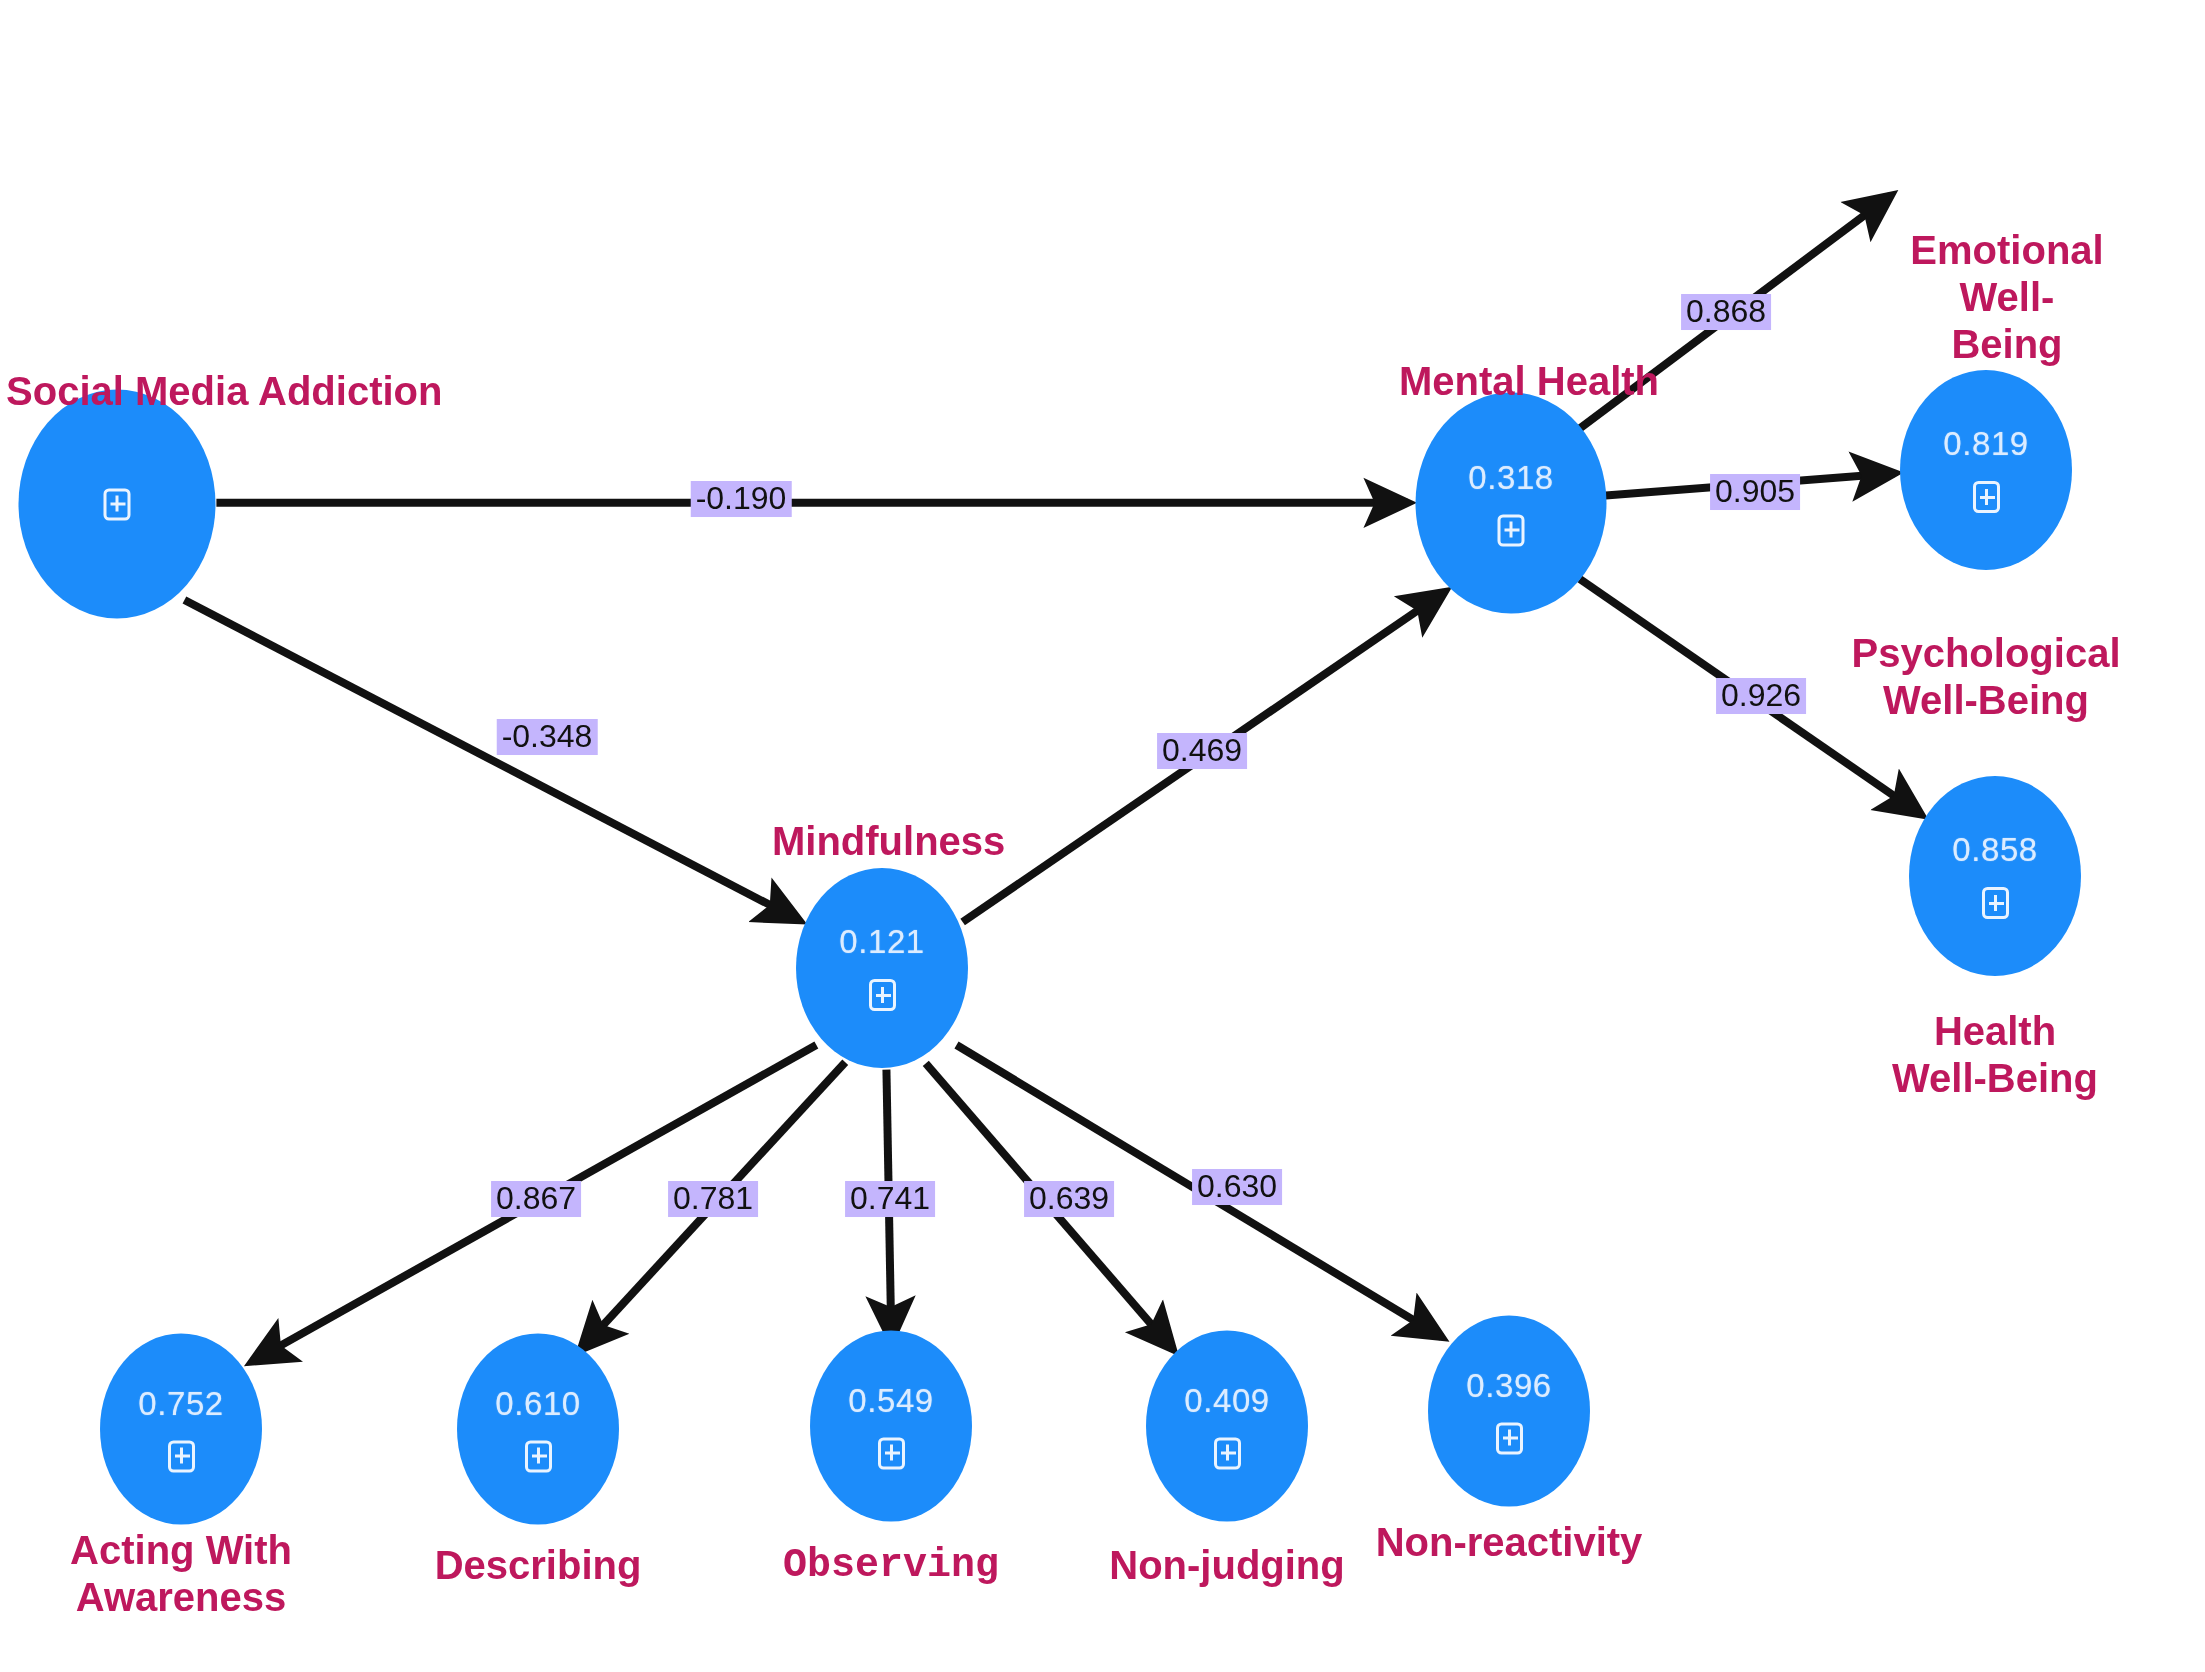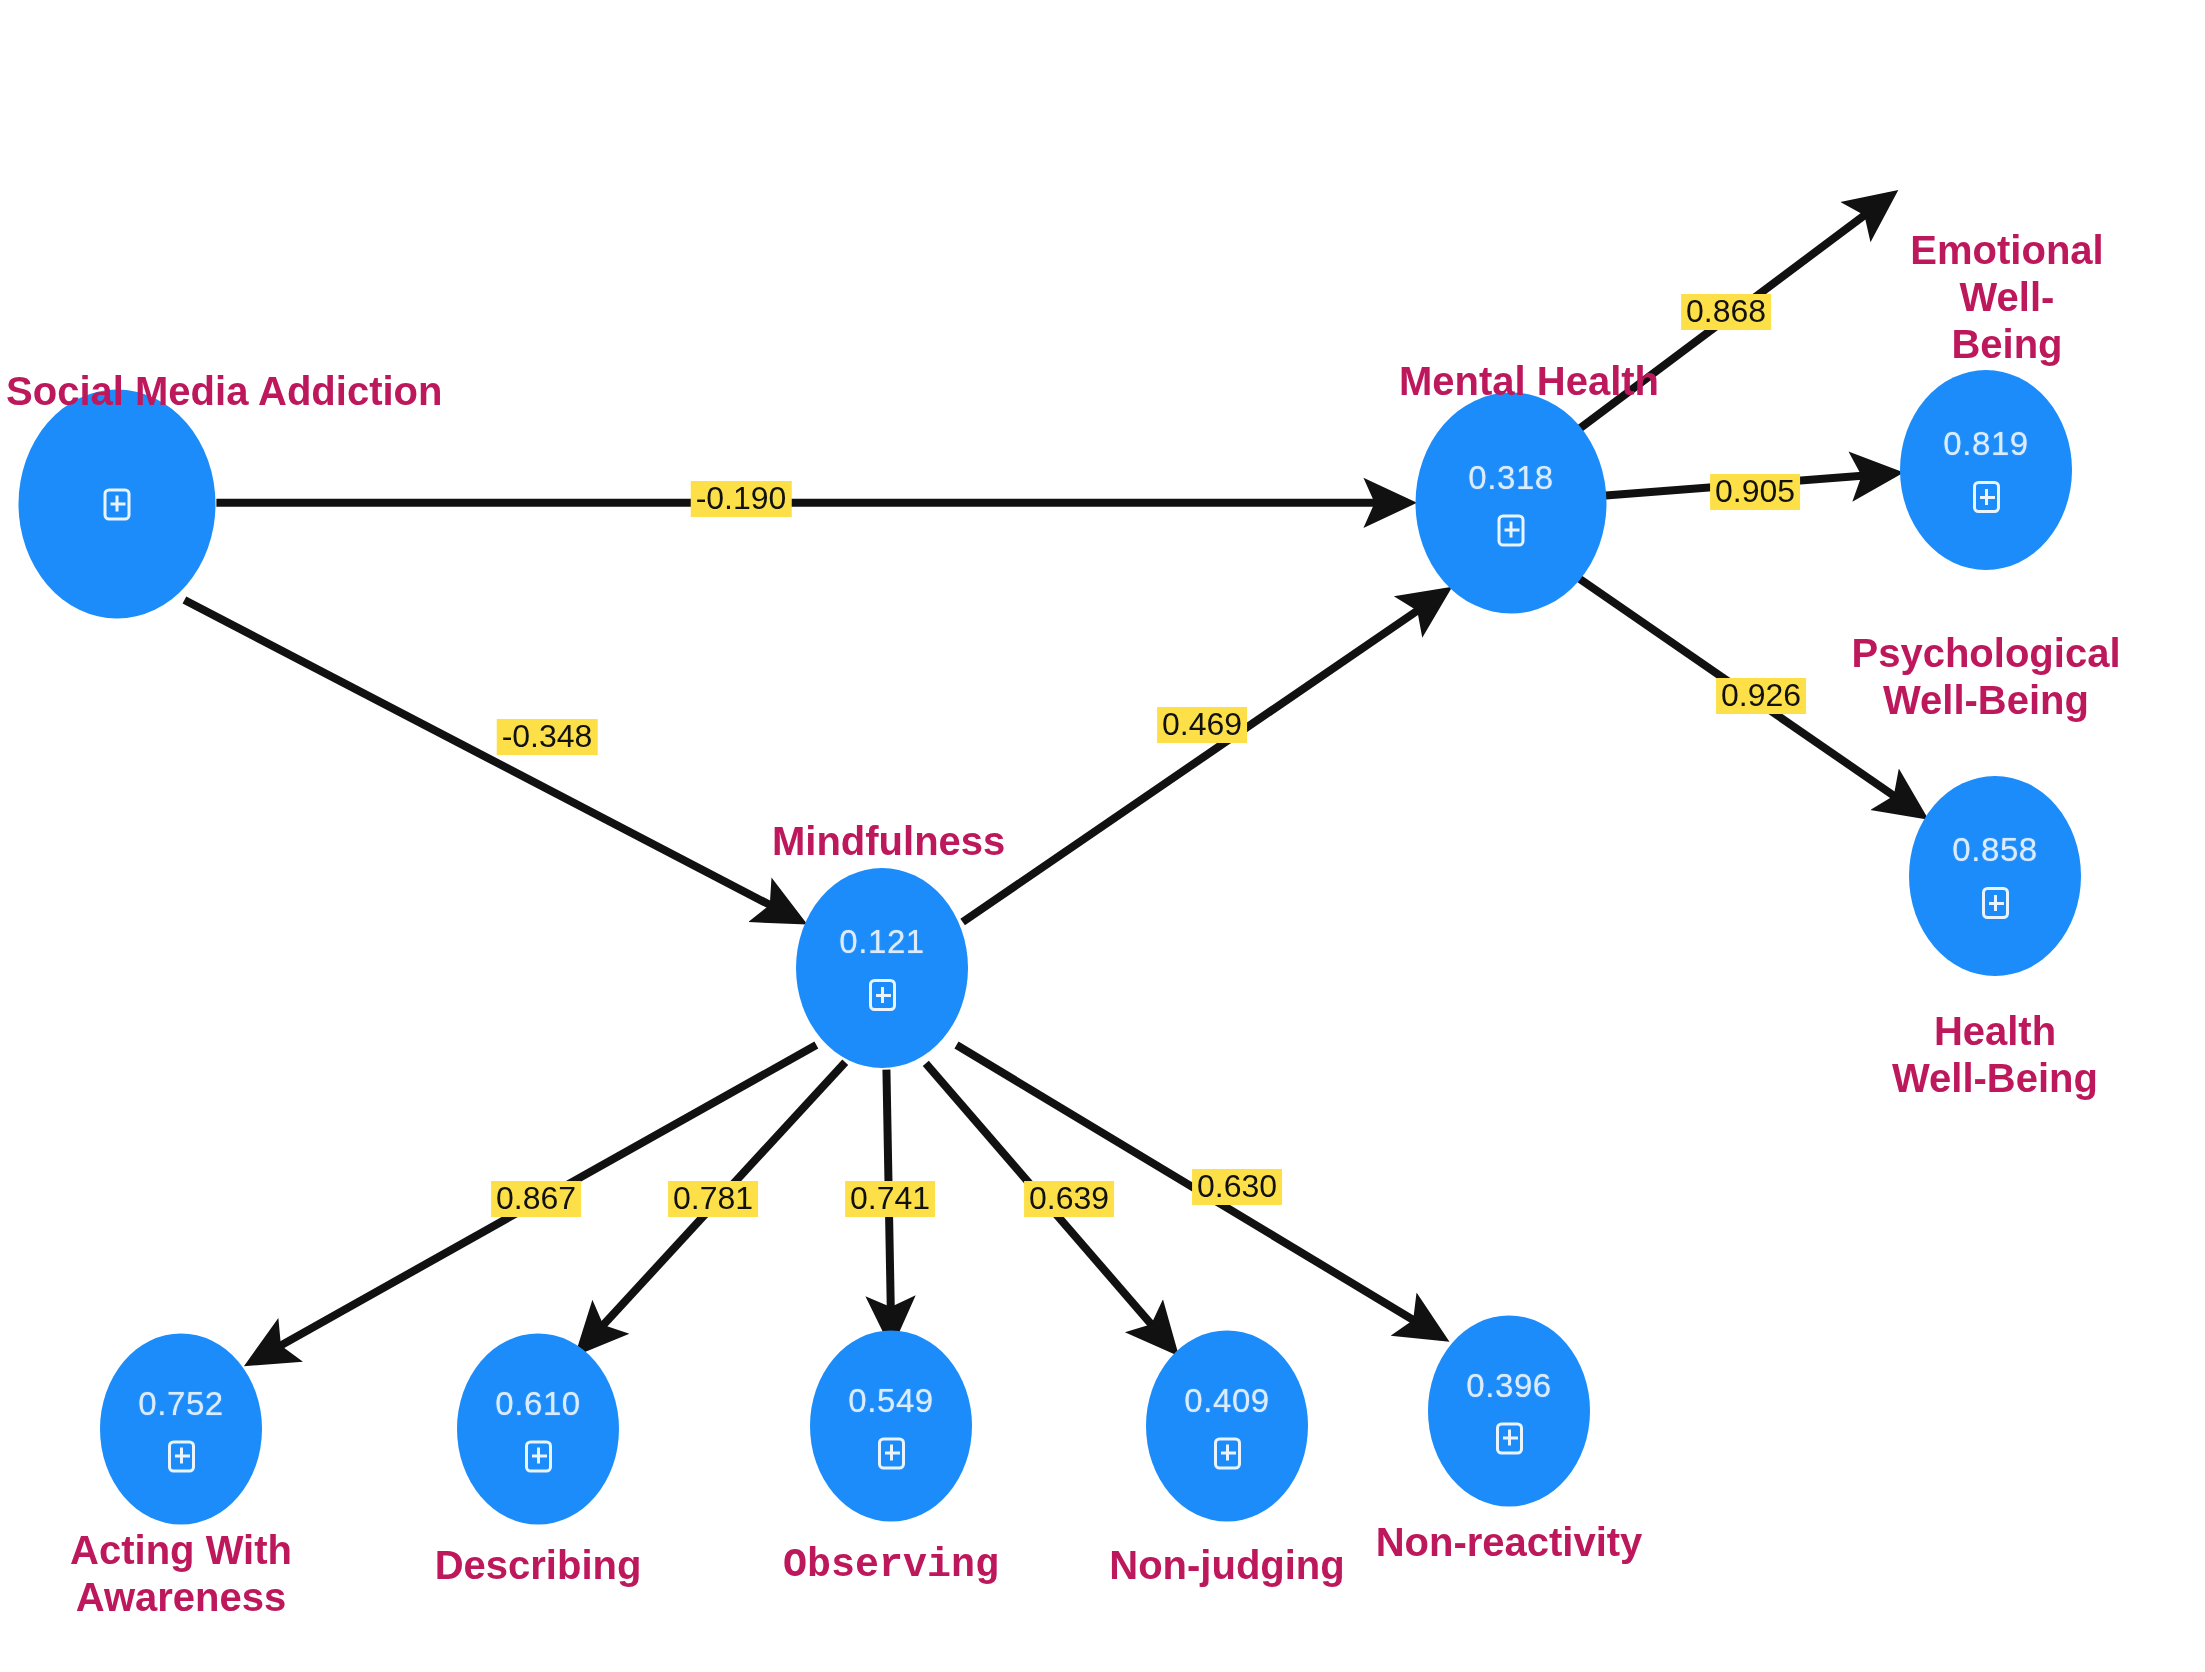--- a/index.html
+++ b/index.html
@@ -86,21 +86,21 @@
     z-index: 6;
   }
   .caption.left   { transform: translate(0, 0); text-align: left; }
 
   
   .coef {
     position: absolute;
     color: #111111;
     font-size: 32px;
     font-weight: 400;
-    background: #fde047;
+    background: #c4b5fd;
     padding: 1.2px 4.9px;
     line-height: 1.05;
     transform: translate(-50%, -50%);
     white-space: nowrap;
     z-index: 7;
   }
 </style>
 </head>
 <body>
 
@@ -195,21 +195,21 @@
   <div class="caption" style="left:1227px; top:1542px;">Non-judging</div>
 
   <div class="node" style="left:1509px; top:1411px; width:162px; height:191px;">
     <span class="node-value">0.396</span>
     <span class="plus-icon"></span>
   </div>
   <div class="caption" style="left:1509px; top:1519px;">Non-reactivity</div>
 
   <div class="coef" style="left:741px; top:499px;">-0.190</div>
   <div class="coef" style="left:547px; top:737px;">-0.348</div>
-  <div class="coef" style="left:1202px; top:725px;">0.469</div>
+  <div class="coef" style="left:1202px; top:751px;">0.469</div>
   <div class="coef" style="left:1726px; top:312px;">0.868</div>
   <div class="coef" style="left:1755px; top:492px;">0.905</div>
   <div class="coef" style="left:1761px; top:696px;">0.926</div>
   <div class="coef" style="left:536px; top:1199px;">0.867</div>
   <div class="coef" style="left:713px; top:1199px;">0.781</div>
   <div class="coef" style="left:890px; top:1199px;">0.741</div>
   <div class="coef" style="left:1069px; top:1199px;">0.639</div>
   <div class="coef" style="left:1237px; top:1187px;">0.630</div>
 
 </div>

